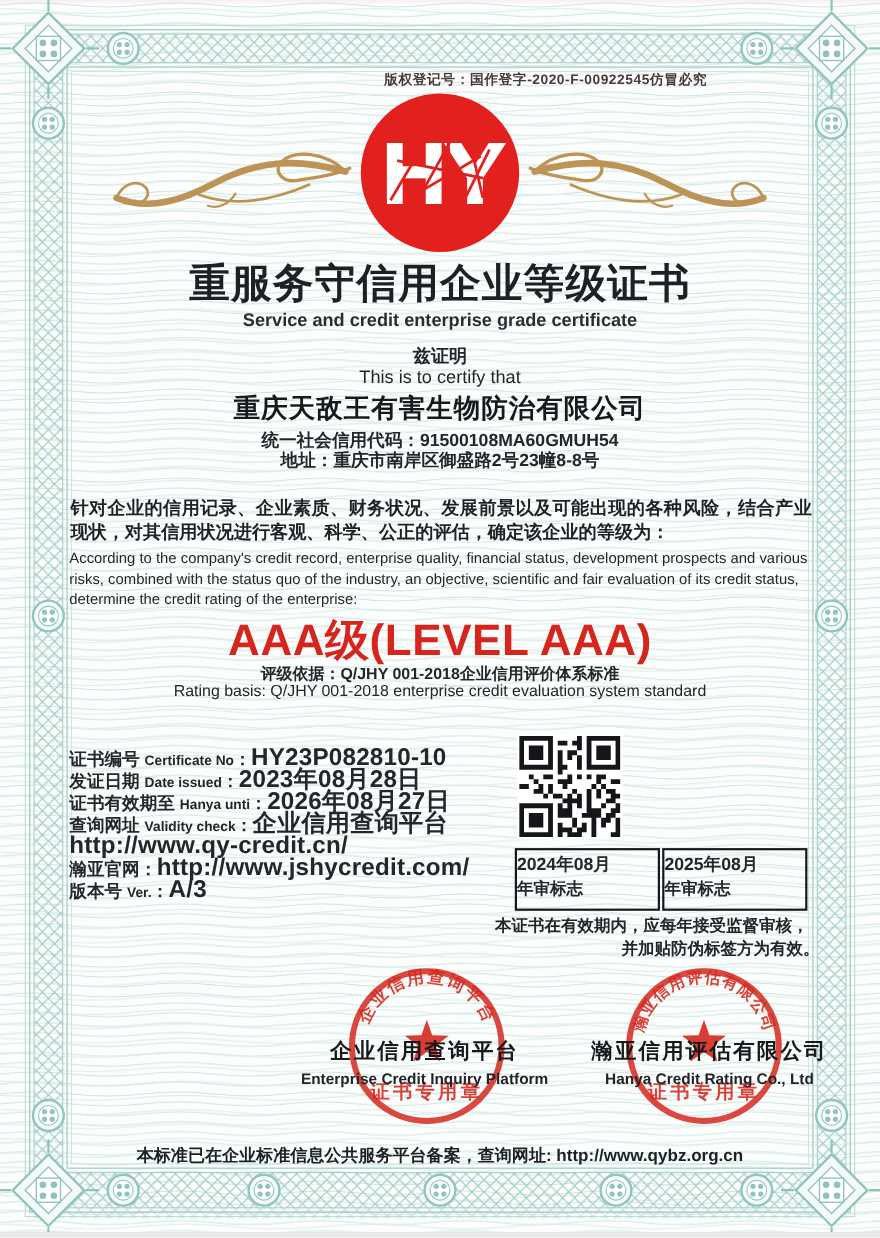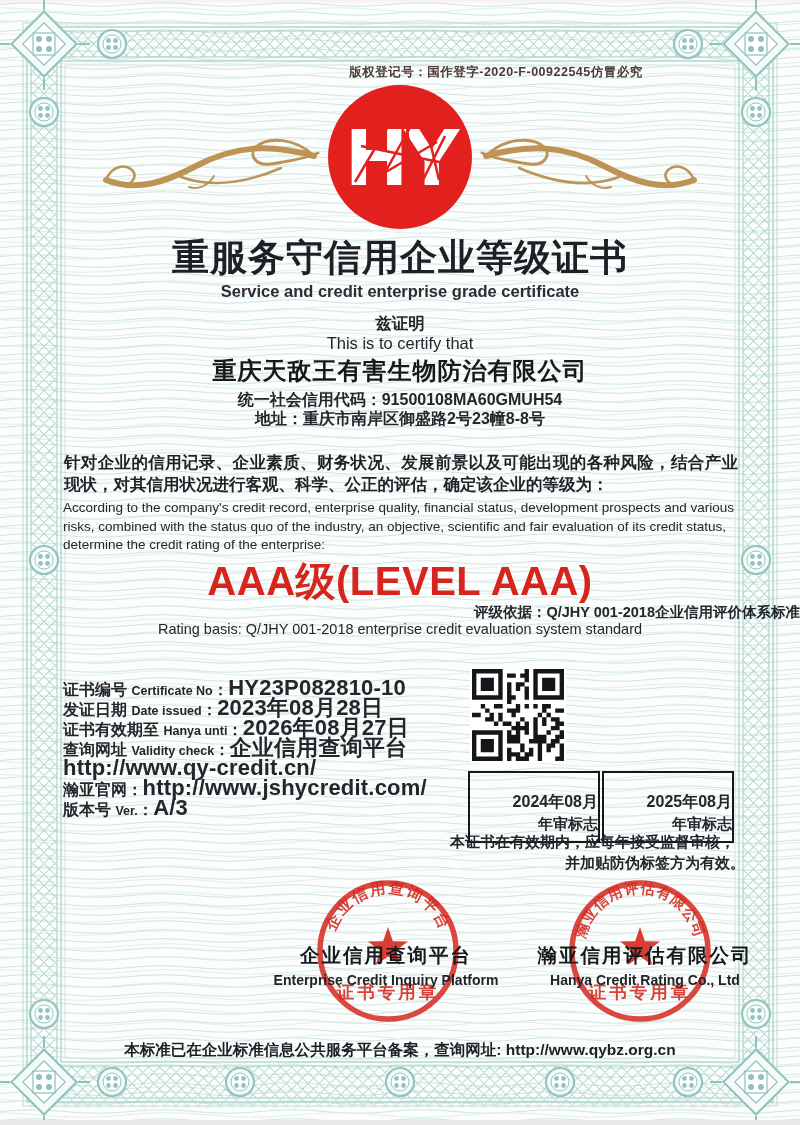--- a/index.html
+++ b/index.html
@@ -19,33 +19,33 @@
   .certify-zh{top:313px;font-size:16.5px;font-weight:600;}
   .certify-en{top:334px;font-size:16.5px;font-weight:500;}
   .company{top:355px;font-size:24px;font-weight:800;letter-spacing:1px;color:#17191d;}
   .credit-code{top:390px;font-size:16px;font-weight:600;}
   .address{top:409px;font-size:16px;font-weight:600;}
   .para-zh{position:absolute;left:64px;top:451px;width:674px;font-size:16.5px;line-height:22px;
            font-weight:600;text-align:justify;z-index:2;color:#1e2126;}
   .para-en{position:absolute;left:63px;top:499px;width:676px;font-size:13.5px;line-height:18.5px;
            font-weight:500;z-index:2;color:#24272c;}
   .grade{top:554px;font-size:40px;font-weight:800;color:#d6251d;letter-spacing:.5px;}
-  .basis-zh{top:603px;font-size:14.5px;font-weight:700;text-align:right;}
+  .basis-zh{top:603px;font-size:14.5px;font-weight:700;}
   .basis-en{top:621px;font-size:14.5px;font-weight:500;}
   .details{position:absolute;left:63px;top:678px;z-index:2;}
   .drow{white-space:nowrap;line-height:20px;height:20px;}
   .dzh{font-size:16px;font-weight:700;}
   .den{font-size:12.5px;font-weight:600;}
   .dsep{font-size:15.5px;font-weight:700;}
   .dval{font-size:22px;font-weight:700;letter-spacing:.2px;}
   .qr{position:absolute;left:470px;top:667px;z-index:2;background:#fff;padding:2px;}
   .qr-note{position:absolute;left:572px;top:669px;width:178px;font-size:14.5px;line-height:22.4px;
            font-weight:600;z-index:2;}
   .rev-box{position:absolute;top:771px;width:128px;height:50px;border:2.5px solid #15181d;
-           text-align:right;z-index:2;padding-top:18px;box-sizing:content-box;}
+           text-align:left;z-index:2;padding-top:3px;box-sizing:content-box;}
   .rb1{left:468px;} .rb2{left:602px;}
   .rev-period{font-size:16px;font-weight:700;line-height:22px;}
   .rev-label{font-size:15px;font-weight:700;line-height:21px;}
   .supervision{position:absolute;left:450px;top:831px;width:295px;z-index:2;}
   .sup-line{font-size:15px;font-weight:700;line-height:21px;}
   .sup-line2{text-align:right;}
   .stamp{position:absolute;top:876px;z-index:1;}
   .st-left{left:313px;} .st-right{left:565px;}
   .sig{position:absolute;top:942px;width:292px;text-align:center;z-index:2;}
   .sig-left{left:240px;} .sig-right{left:499px;}

